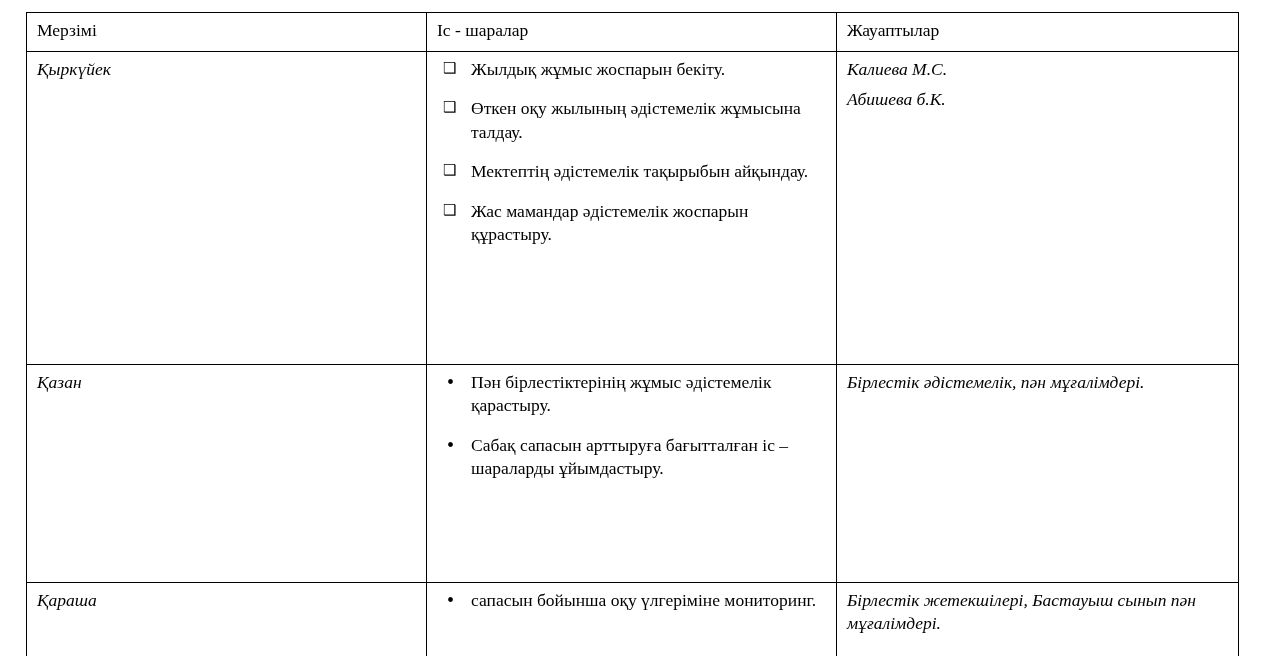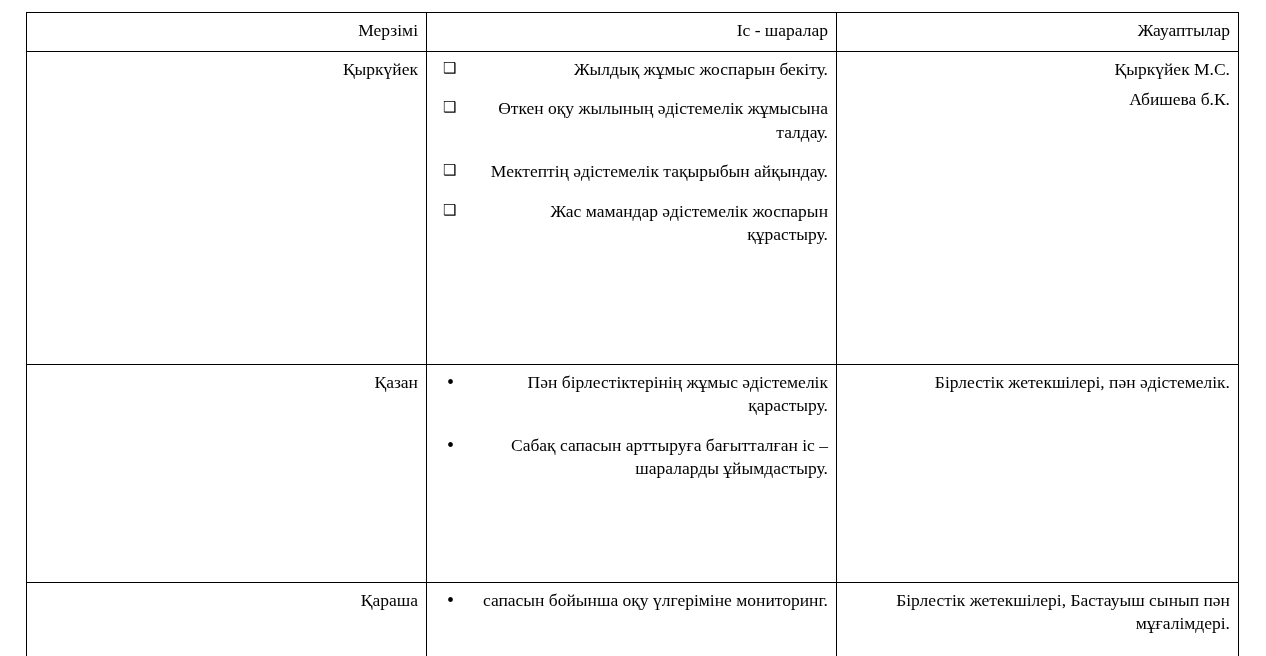--- a/index.html
+++ b/index.html
@@ -26,21 +26,21 @@
     table-layout: fixed;
   }
   table.plan-table td,
   table.plan-table th {
     border: 1px solid #000000;
     vertical-align: top;
     padding: 6px 8px 6px 10px;
     font-size: 17.5px;
     line-height: 1.34;
     font-weight: normal;
-    text-align: right;
+    text-align: left;
   }
   col.c1 { width: 400px; }
   col.c2 { width: 410px; }
   col.c3 { width: 402px; }
 
   .hdr td { height: 26px; padding-top: 4px; padding-bottom: 4px; }
 
   .item {
     margin: 0 0 16px 0;
     padding-left: 34px;
@@ -55,21 +55,21 @@
   }
   .item.box .mk {
     font-size: 15px;
     line-height: 1.45;
   }
   .item.bullet .mk {
     font-size: 20px;
     line-height: 1.15;
     left: 10px;
   }
-  .cellline { margin: 0; }
+  .cellline { margin: 0; font-style: italic; }
   .cellline + .cellline { margin-top: 7px; }
   .resp-pad { padding-top: 20px; }
   .tall-1 { height: 300px; }
   .tall-2 { height: 205px; margin-left: 12px; }
   .tall-3 { height: 70px; }
 </style>
 </head>
 <body>
 
 <div class="page">
@@ -102,41 +102,41 @@
           <p class="item box">
             <span class="mk">❑</span>
             <span>Мектептің әдістемелік тақырыбын айқындау.</span>
           </p>
           <p class="item box">
             <span class="mk">❑</span>
             <span>Жас мамандар әдістемелік жоспарын  құрастыру.</span>
           </p>
         </td>
         <td class="resp-pad">
-          <p class="cellline">Қыркүйек М.С.</p>
+          <p class="cellline">Калиева М.С.</p>
           <p class="cellline">Абишева б.К.</p>
         </td>
       </tr>
 
       <tr>
         <td class="tall-2">
           <p class="cellline">Қазан</p>
         </td>
         <td>
           <p class="item bullet">
             <span class="mk">•</span>
             <span>Пән бірлестіктерінің жұмыс әдістемелік қарастыру.</span>
           </p>
           <p class="item bullet">
             <span class="mk">•</span>
             <span>Сабақ сапасын арттыруға бағытталған  іс – шараларды ұйымдастыру.</span>
           </p>
         </td>
         <td>
-          <p class="cellline">Бірлестік жетекшілері, пән әдістемелік.</p>
+          <p class="cellline">Бірлестік әдістемелік, пән мұғалімдері.</p>
         </td>
       </tr>
 
       <tr>
         <td class="tall-3">
           <p class="cellline">Қараша</p>
         </td>
         <td>
           <p class="item bullet">
             <span class="mk">•</span>

